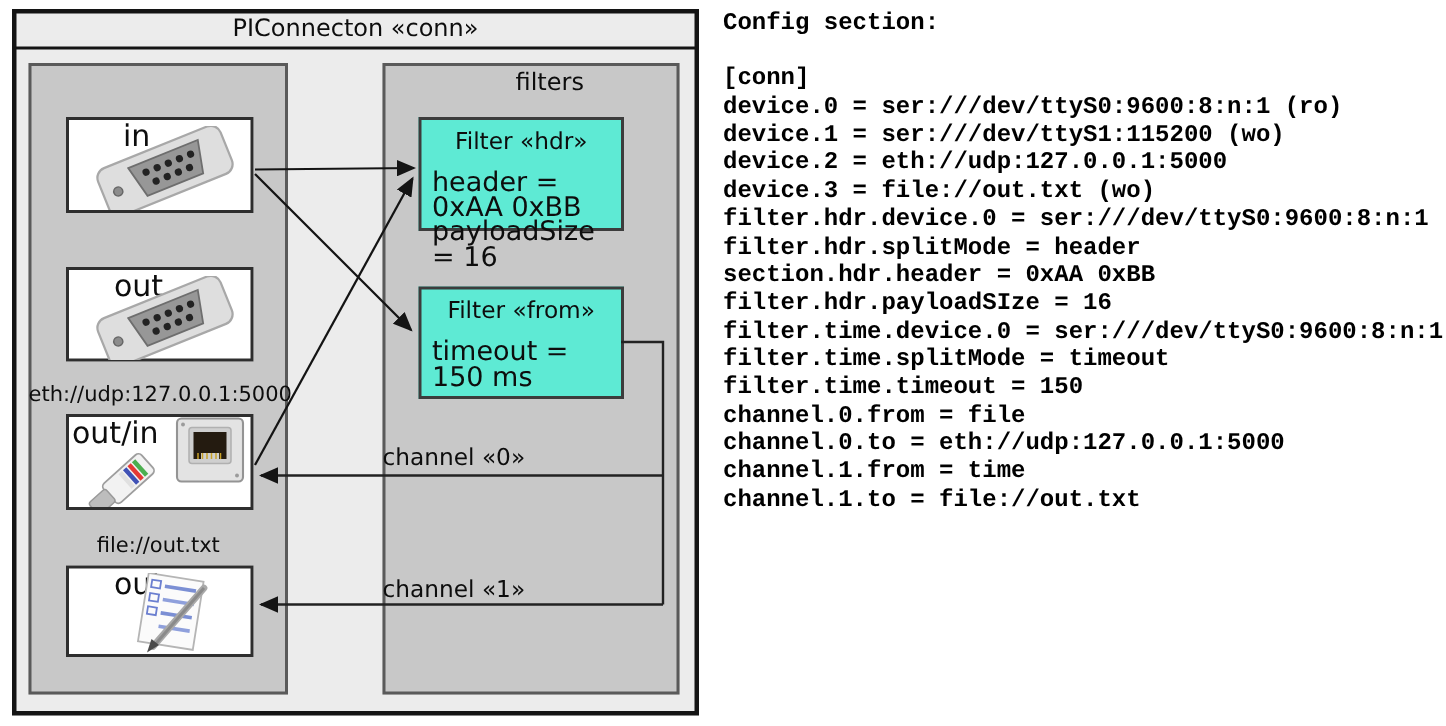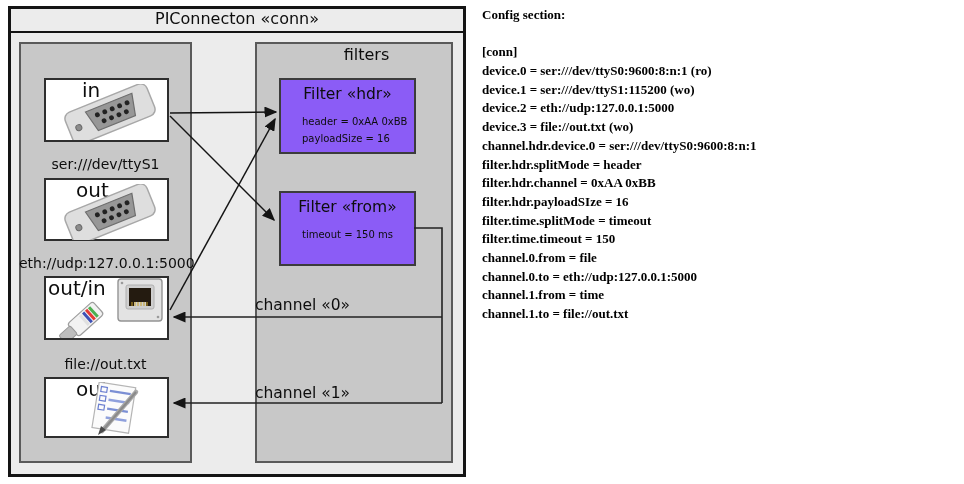--- a/index.html
+++ b/index.html
@@ -20,34 +20,34 @@
   #devices-group{left:19px;top:42px;width:173px;height:421px;}
   #filters-group{left:255px;top:42px;width:198px;height:421px;}
   #filters-group-label{left:255px;top:45px;width:198px;text-align:center;font-size:16px;padding-left:25px;}
 
   
   .device-label{left:19px;width:173px;text-align:center;font-size:14px;line-height:16px;}
   .device-box{left:44px;width:125px;background:#ffffff;border:2px solid #2e2e2e;}
   .dir-label{font-size:20px;line-height:22px;}
 
   
-  .filter-box{left:279px;width:137px;background:#8b5cf6;border:2px solid #3c3c3c;}
+  .filter-box{left:279px;width:137px;background:#5eead4;border:2px solid #3c3c3c;}
   .filter-title{text-align:center;font-size:15.5px;margin-top:5px;}
-  .filter-props{margin:11px 0 0 21px;font-size:10px;line-height:16.5px;}
+  .filter-props{margin:11px 0 0 7px;font-size:18px;line-height:16.5px;}
 
   
   .channel-label{left:255px;width:162px;font-size:15.5px;}
 
   
   #wires{left:0;top:0;width:964px;height:484px;pointer-events:none;}
 
   
   #config-panel{left:482px;top:6px;width:478px;
-    font-family:Liberation Serif, serif;font-weight:bold;
-    font-size:13px;line-height:18.7px;color:#000;}
+    font-family:Liberation Mono, monospace;font-weight:bold;
+    font-size:16px;line-height:18.7px;color:#000;}
   .cfg-line{white-space:pre;height:18.7px;}
   #config-heading{white-space:pre;height:18.7px;}
 </style>
 </head>
 <body>
 
 <div id="stage">
 
   <div class="abs" id="outer-box"></div>
   <div class="abs" id="conn-title">PIConnecton «conn»</div>
@@ -69,21 +69,20 @@
         <circle cx="64" cy="26" r="2.4" fill="#222"></circle>
       <circle cx="72" cy="26" r="2.4" fill="#222"></circle>
       <circle cx="44" cy="34" r="2.4" fill="#222"></circle>
         <circle cx="52" cy="34" r="2.4" fill="#222"></circle>
       <circle cx="60" cy="34" r="2.4" fill="#222"></circle>
         <circle cx="68" cy="34" r="2.4" fill="#222"></circle>
       <circle cx="18" cy="31" r="3" fill="#8c8c8c" stroke="#666" stroke-width="1"></circle>
     </g>
   </svg>
 
-  <div class="abs device-label" style="top:156px;">ser:///dev/ttyS1</div>
   <div class="abs device-box" style="top:178px;height:63px;"></div>
   <div class="abs dir-label" style="left:76px;top:179px;">out</div>
   <svg class="abs" style="left:58px;top:184px;" width="104" height="56" viewBox="0 0 104 56">
     <g transform="rotate(-22 52 30)">
       <rect x="8" y="13" width="88" height="34" rx="7" fill="#dedede" stroke="#a8a8a8" stroke-width="1.5"></rect>
       <path d="M30,19 L80,19 L75,41 L35,41 Z" fill="#979797" stroke="#6e6e6e" stroke-width="1.2"></path>
       <circle cx="40" cy="26" r="2.4" fill="#222"></circle>
         <circle cx="48" cy="26" r="2.4" fill="#222"></circle>
       <circle cx="56" cy="26" r="2.4" fill="#222"></circle>
         <circle cx="64" cy="26" r="2.4" fill="#222"></circle>
@@ -179,24 +178,25 @@
   </svg>
 
   <div class="abs" id="config-panel">
     <div id="config-heading">Config section:</div>
     <div class="cfg-line"> </div>
     <div class="cfg-line">[conn]</div>
     <div class="cfg-line">device.0 = ser:///dev/ttyS0:9600:8:n:1 (ro)</div>
     <div class="cfg-line">device.1 = ser:///dev/ttyS1:115200 (wo)</div>
     <div class="cfg-line">device.2 = eth://udp:127.0.0.1:5000</div>
     <div class="cfg-line">device.3 = file://out.txt (wo)</div>
-    <div class="cfg-line">channel.hdr.device.0 = ser:///dev/ttyS0:9600:8:n:1</div>
+    <div class="cfg-line">filter.hdr.device.0 = ser:///dev/ttyS0:9600:8:n:1</div>
     <div class="cfg-line">filter.hdr.splitMode = header</div>
-    <div class="cfg-line">filter.hdr.channel = 0xAA 0xBB</div>
+    <div class="cfg-line">section.hdr.header = 0xAA 0xBB</div>
     <div class="cfg-line">filter.hdr.payloadSIze = 16</div>
+    <div class="cfg-line">filter.time.device.0 = ser:///dev/ttyS0:9600:8:n:1</div>
     <div class="cfg-line">filter.time.splitMode = timeout</div>
     <div class="cfg-line">filter.time.timeout = 150</div>
     <div class="cfg-line">channel.0.from = file</div>
     <div class="cfg-line">channel.0.to = eth://udp:127.0.0.1:5000</div>
     <div class="cfg-line">channel.1.from = time</div>
     <div class="cfg-line">channel.1.to = file://out.txt</div>
   </div>
 
 </div>
 

